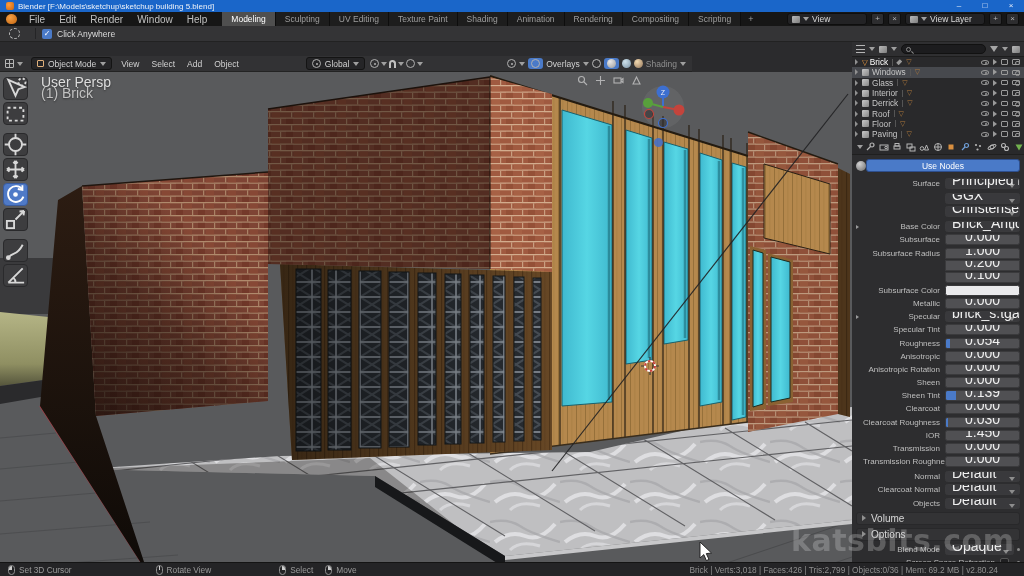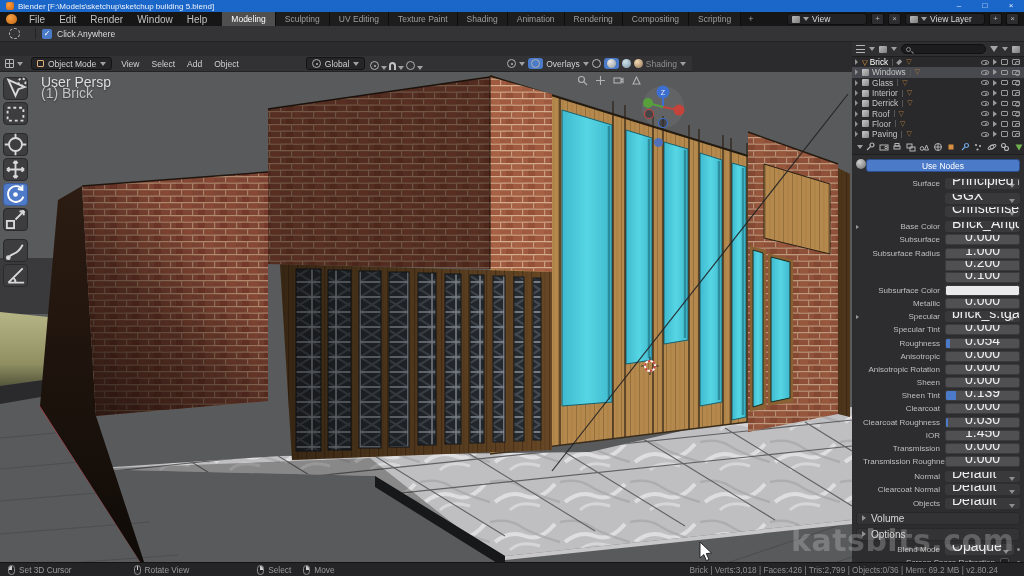--- a/index.html
+++ b/index.html
@@ -33,21 +33,21 @@
 .viewport{position:absolute;left:0;top:56px;width:692px;height:520px;background:#595a5c}
 .vheader{position:absolute;left:0;top:0;width:100%;height:16px;background:#323234;border-bottom:1px solid #232323;display:flex;align-items:center;font-size:8.5px;color:#d2d2d2;z-index:5}
 .vh-ed{display:flex;align-items:center;gap:3px;padding:0 5px}
 .grid-ic{width:9px;height:9px;border:1px solid #b5b5b5;border-radius:1px;position:relative}
 .grid-ic::before{content:"";position:absolute;left:3px;top:0;bottom:0;width:1px;background:#b5b5b5}
 .grid-ic::after{content:"";position:absolute;top:3px;left:0;right:0;height:1px;background:#b5b5b5}
 .chev{width:0;height:0;border-left:3px solid transparent;border-right:3px solid transparent;border-top:4px solid #9f9f9f;display:inline-block}
 .vh-widget{display:flex;align-items:center;gap:4px;background:#252527;border:1px solid #141414;border-radius:3px;height:13px;padding:0 5px;margin:0 3px}
 .mode-ic{width:7px;height:7px;border:1.2px solid #e0b07a;border-radius:1px}
 .vh-menu{padding:0 6px}
-.mid-group{display:flex;align-items:flex-end;margin-left:58px;gap:2px}
+.mid-group{display:flex;align-items:center;margin-left:58px;gap:2px}
 .sm-ic{width:9px;height:9px;border:1px solid #b0b0b0;border-radius:50%;position:relative;display:inline-block}
 .sm-ic.dot::after{content:"";position:absolute;left:3px;top:3px;width:2px;height:2px;border-radius:50%;background:#b0b0b0}
 .magnet-ic{width:7px;height:8px;border:2px solid #c0c0c0;border-top:none;border-radius:0 0 5px 5px;display:inline-block;transform:rotate(180deg)}
 .right-group{margin-left:auto;display:flex;align-items:center;gap:3px;margin-right:6px}
 .shade-dot{width:9px;height:9px;border-radius:50%;display:inline-block}
 .sd-wire{border:1px solid #b9b9b9}
 .sd-solid{background:radial-gradient(circle at 35% 30%,#e8e8e8,#9a9a9a)}
 .sd-mat{background:radial-gradient(circle at 35% 30%,#cfe2ec,#7b93a6)}
 .sd-rend{background:radial-gradient(circle at 35% 30%,#f2d9b0,#93765a)}
 .pill{background:#4a7ac8;border-radius:3px;padding:1px 3px;display:flex;align-items:center}
@@ -88,21 +88,21 @@
 .i-eye::after{content:"";position:absolute;left:2.5px;top:1px;width:2px;height:2px;border-radius:50%;background:#9a9a9a}
 .i-cur{width:0;height:0;border-left:4px solid #9a9a9a;border-top:3px solid transparent;border-bottom:3px solid transparent}
 .i-scr{width:7px;height:5.5px;border:1px solid #9a9a9a;border-radius:1px}
 .i-cam{width:8px;height:5.5px;border:1px solid #9a9a9a;border-radius:1px;position:relative}
 .i-cam::after{content:"";position:absolute;left:2px;top:0.5px;width:2.5px;height:2.5px;border-radius:50%;border:1px solid #9a9a9a}
 
 .properties{position:absolute;left:0;top:98px;width:100%;height:422px;background:#2d2d2f;overflow:hidden}
 .pheader{height:15px;background:#29292b;border-bottom:1px solid #1f1f1f;display:flex;align-items:center;gap:1.5px;padding:0 3px}
 .ptab{width:12px;height:12px;border-radius:2px;display:flex;align-items:center;justify-content:center;flex:none}
 .pbody{padding:4px 4px 0 4px}
-.usenodes{display:flex;gap:0;margin-bottom:6px}
+.usenodes{display:flex;align-items:center;gap:0;margin-bottom:6px}
 .un-icon{width:10px;height:10px;border-radius:50%;background:radial-gradient(circle at 35% 30%,#d2d2d2,#696969)}
 .un-btn{flex:1;height:13px;background:#4a7ac8;border:1px solid #2e4f8e;border-radius:3px;color:#fff;display:flex;align-items:center;justify-content:center;font-size:8.5px}
 .prow{display:flex;align-items:center;height:11px;margin-bottom:2.2px}
 .prow.tight{margin-bottom:1px}
 .prow.gap-top{margin-top:4px}
 .pexp{width:7px;flex:none;display:flex;align-items:center}
 .pexp .tri-r{border-left-color:#9a9a9a;border-left-width:3.5px;border-top-width:2.5px;border-bottom-width:2.5px}
 .plabel{width:82px;flex:none;text-align:right;padding-right:5px;color:#bfbfbf;font-size:8px;white-space:nowrap;overflow:hidden}
 .pfield{position:relative;flex:1;height:11px;border-radius:2.5px;background:#505053;border:1px solid #3a3a3c;display:flex;align-items:flex-end;justify-content:center;color:#f0f0f0;font-size:14px;overflow:hidden}
 .pfield.dd{background:#39393c;justify-content:flex-start;padding-left:6px}
@@ -916,21 +916,21 @@
         </div>
       </div>
     </div>
   </div>
 
   <div class="statusbar">
     <span class="hint" style="margin-left:8px">
       <span class="mouse lmb"></span>
       <span>Set 3D Cursor</span>
     </span>
-    <span class="hint" style="margin-left:62px">
+    <span class="hint" style="margin-left:84px">
       <span class="mouse mmb"></span>
       <span>Rotate View</span>
     </span>
     <span class="hint" style="margin-left:68px">
       <span class="mouse rmb"></span>
       <span>Select</span>
     </span>
     <span class="hint" style="margin-left:12px">
       <span class="mouse rmb"></span>
       <span>Move</span>

